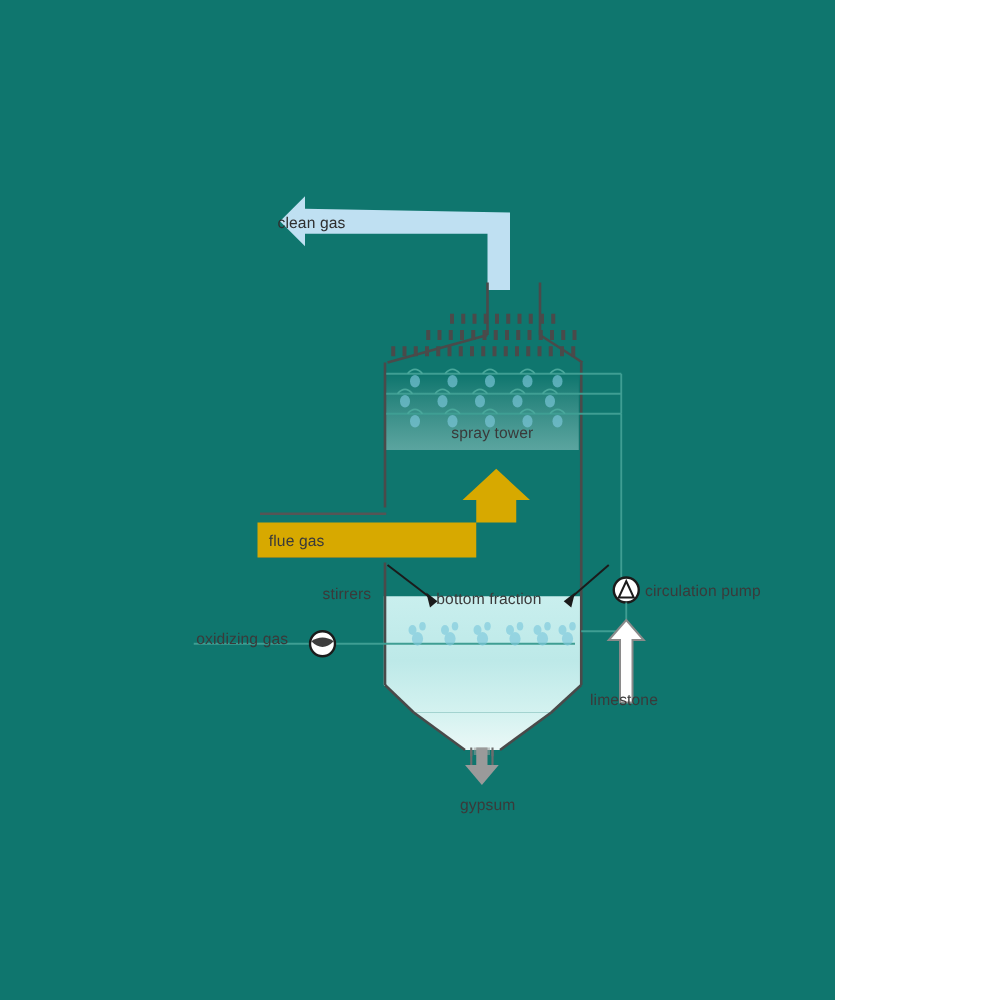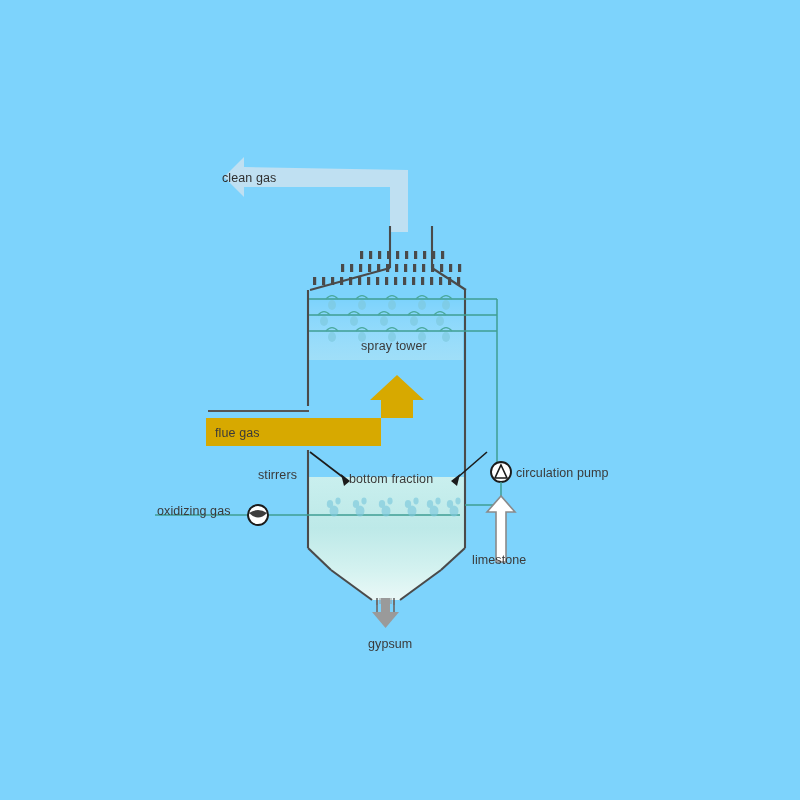--- a/index.html
+++ b/index.html
@@ -8,23 +8,23 @@
     background: #ffffff;
   }
   body {
     width: 800px;
     height: 800px;
     font-family: "Liberation Sans", sans-serif;
     overflow: hidden;
   }
   #diagram-root {
     position: relative;
-    width: 800px;
+    width: 668px;
     height: 800px;
-    background: #7dd3fc;
+    background: #0f766e;
   }
   svg#fgd-svg {
     display: block;
     width: 800px;
     height: 800px;
   }
   .lbl {
     font-family: "Liberation Sans", sans-serif;
     font-size: 12.5px;
     fill: #3a3a3a;

